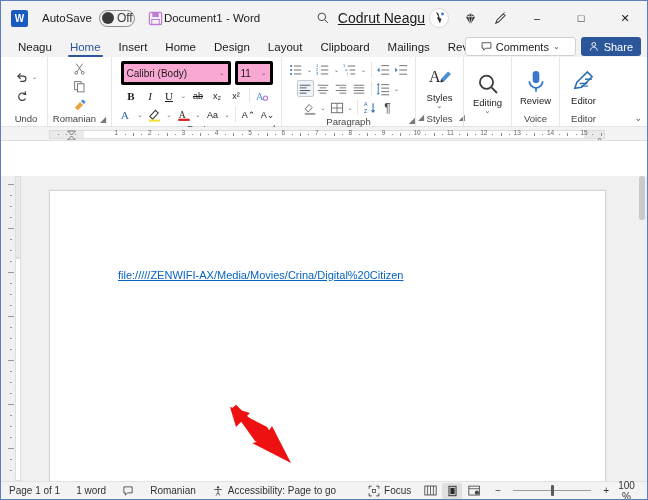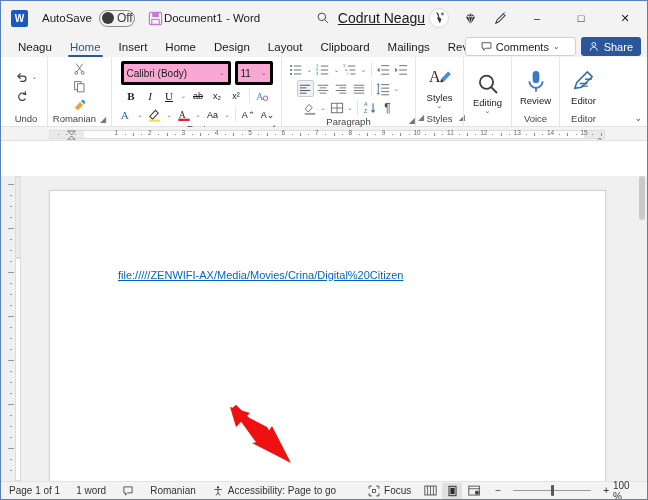--- a/index.html
+++ b/index.html
@@ -90,21 +90,21 @@
 
   
   .status{position:absolute;left:0;right:0;bottom:0;height:18px;background:#f3f3f3;
           border-top:1px solid #e2e2e2;display:flex;align-items:center;font-size:10px;color:#333;}
   .st{padding:0 8px;display:flex;align-items:center;gap:4px;white-space:nowrap;cursor:default;}
   .status-right{margin-left:auto;display:flex;align-items:center;}
   .viewbtn{width:20px;height:16px;display:flex;align-items:center;justify-content:center;margin:0 1px;}
   .viewbtn.sel{background:#e0e0e0;border-radius:2px;}
   .zoomtrack{width:78px;height:1px;background:#9a9a9a;position:relative;margin:0 6px;}
   .zoomthumb{position:absolute;left:48%;top:-5px;width:3px;height:11px;background:#5a5a5a;border-radius:1px;}
-  .zoompct{width:34px;text-align:left;padding-right:7px;}
+  .zoompct{width:34px;text-align:center;padding-right:7px;}
 </style>
 </head>
 <body>
 
 <div id="app">
 
   <div class="titlebar">
     <div class="word-logo">W</div>
     <div class="autosave-label">AutoSave</div>
     <div class="toggle">

